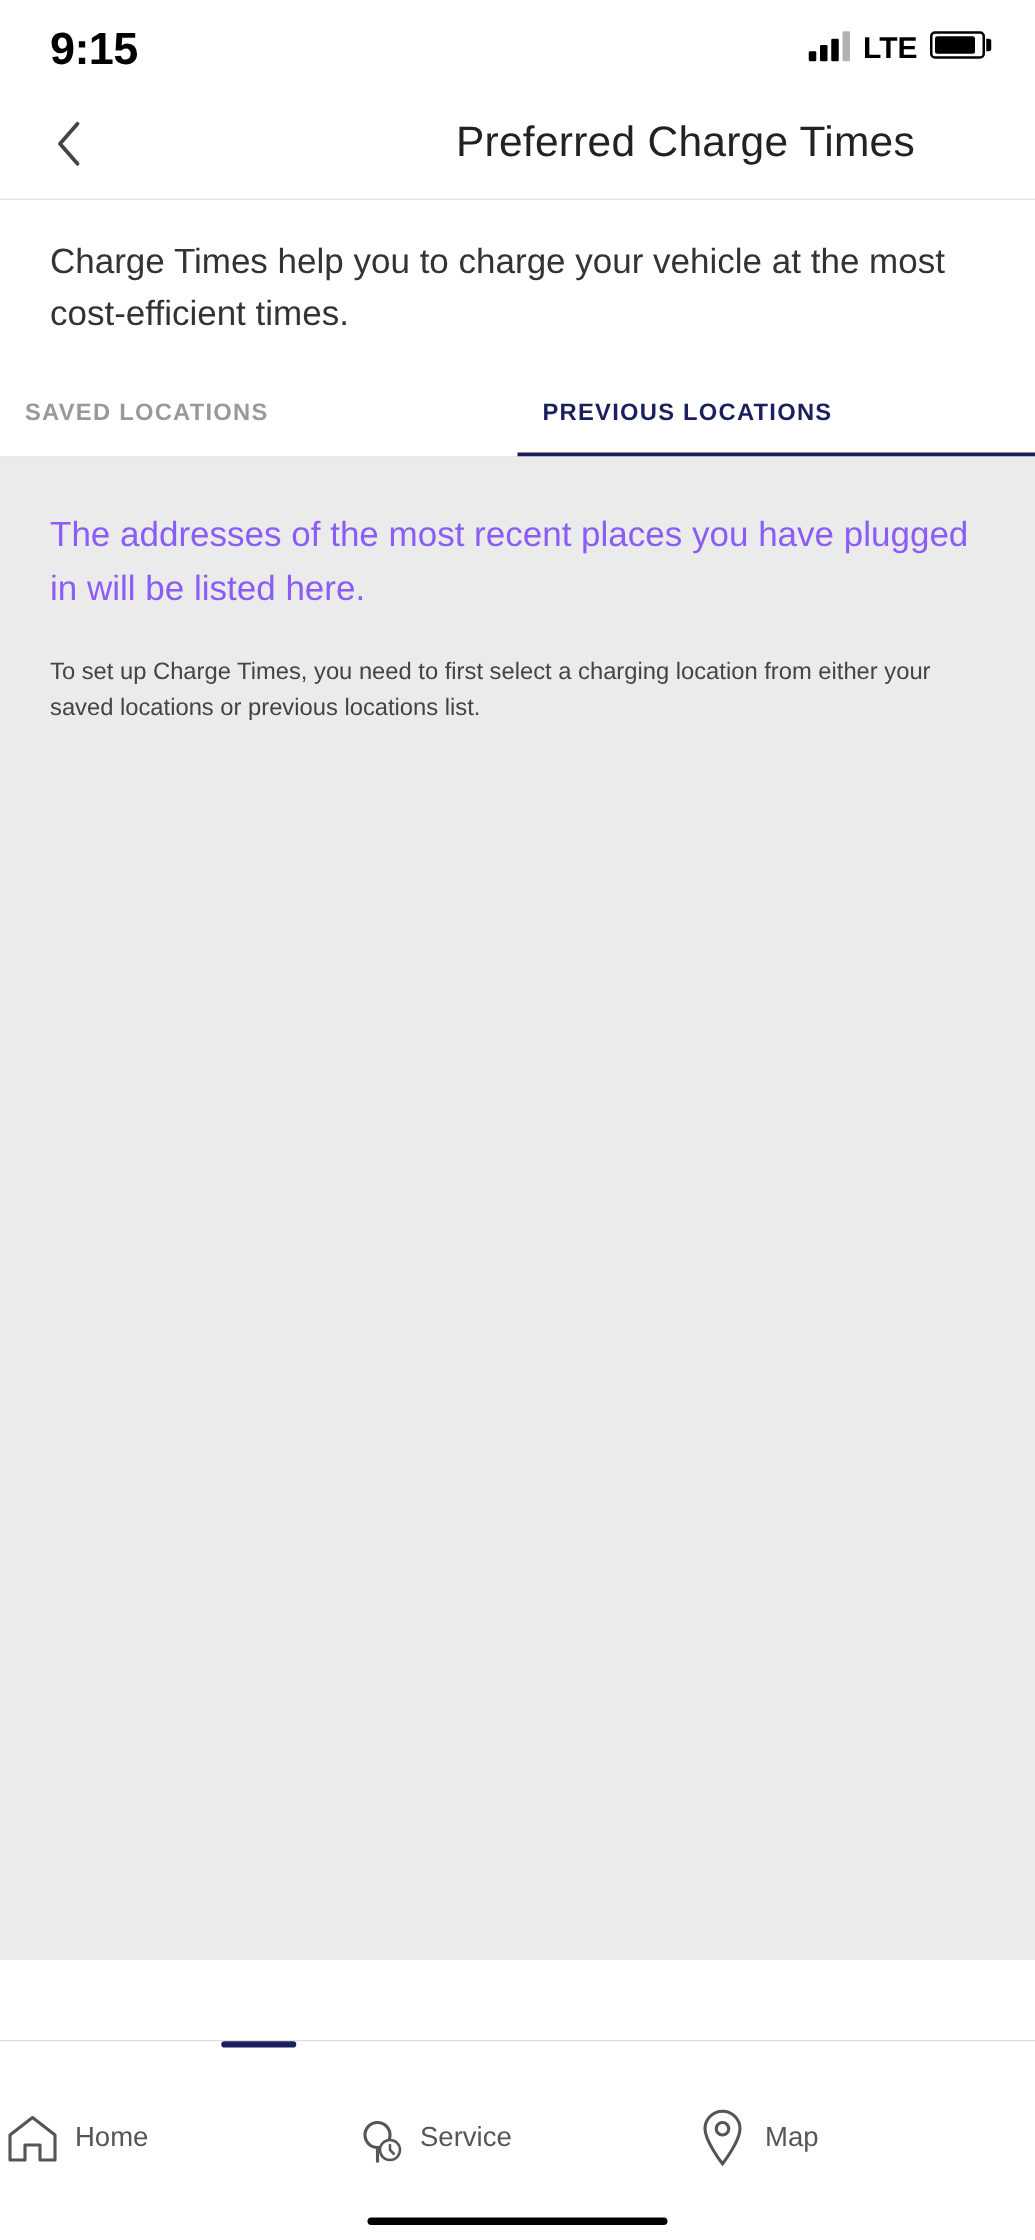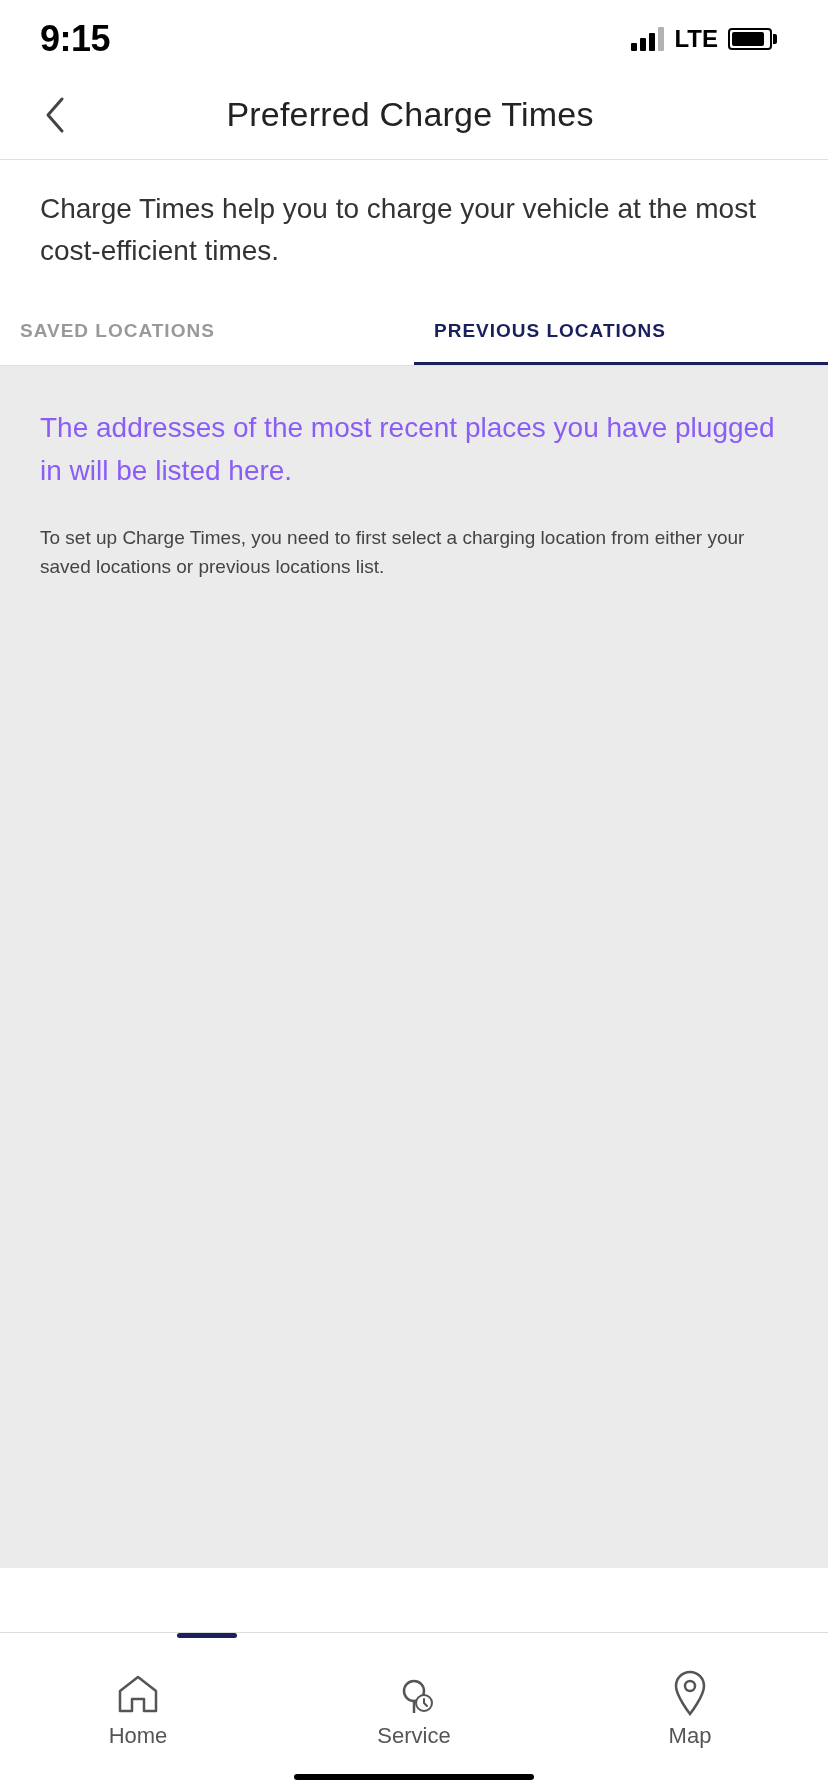--- a/index.html
+++ b/index.html
@@ -12,33 +12,33 @@
       background: #fff;
       overflow: hidden;
       position: relative;
     }
 
     
     .status-bar {
       display: flex;
       justify-content: space-between;
       align-items: center;
-      padding: 18px 56px 10px 40px;
+      padding: 18px 40px 10px 40px;
       background: #fff;
       height: 70px;
     }
     .status-time {
       font-size: 36px;
       font-weight: 600;
       color: #000;
       letter-spacing: -0.5px;
     }
     .status-icons {
       display: flex;
-      align-items: center;
+      align-items: flex-start;
       gap: 10px;
     }
     .signal-bars {
       display: flex;
       align-items: flex-end;
       gap: 3px;
       height: 24px;
     }
     .signal-bars span {
       background: #000;
@@ -94,21 +94,21 @@
     .back-button {
       font-size: 36px;
       color: #444;
       cursor: pointer;
       padding: 0 20px 0 0;
       display: flex;
       align-items: center;
     }
     .nav-title {
       flex: 1;
-      text-align: center;
+      text-align: right;
       font-size: 34px;
       font-weight: 400;
       color: #222;
       letter-spacing: 0.2px;
       margin-right: 56px;
     }
 
     
     .description-text {
       background: #fff;
@@ -168,21 +168,21 @@
       background: #fff;
       border-top: 1px solid #ddd;
       display: flex;
       justify-content: space-around;
       align-items: center;
       height: 160px;
       padding-bottom: 20px;
     }
     .bottom-tab {
       display: flex;
-      flex-direction: column;
+      flex-direction: row;
       align-items: center;
       gap: 8px;
       cursor: pointer;
       flex: 1;
       padding-top: 14px;
     }
     .bottom-tab-icon {
       width: 52px;
       height: 44px;
       display: flex;

